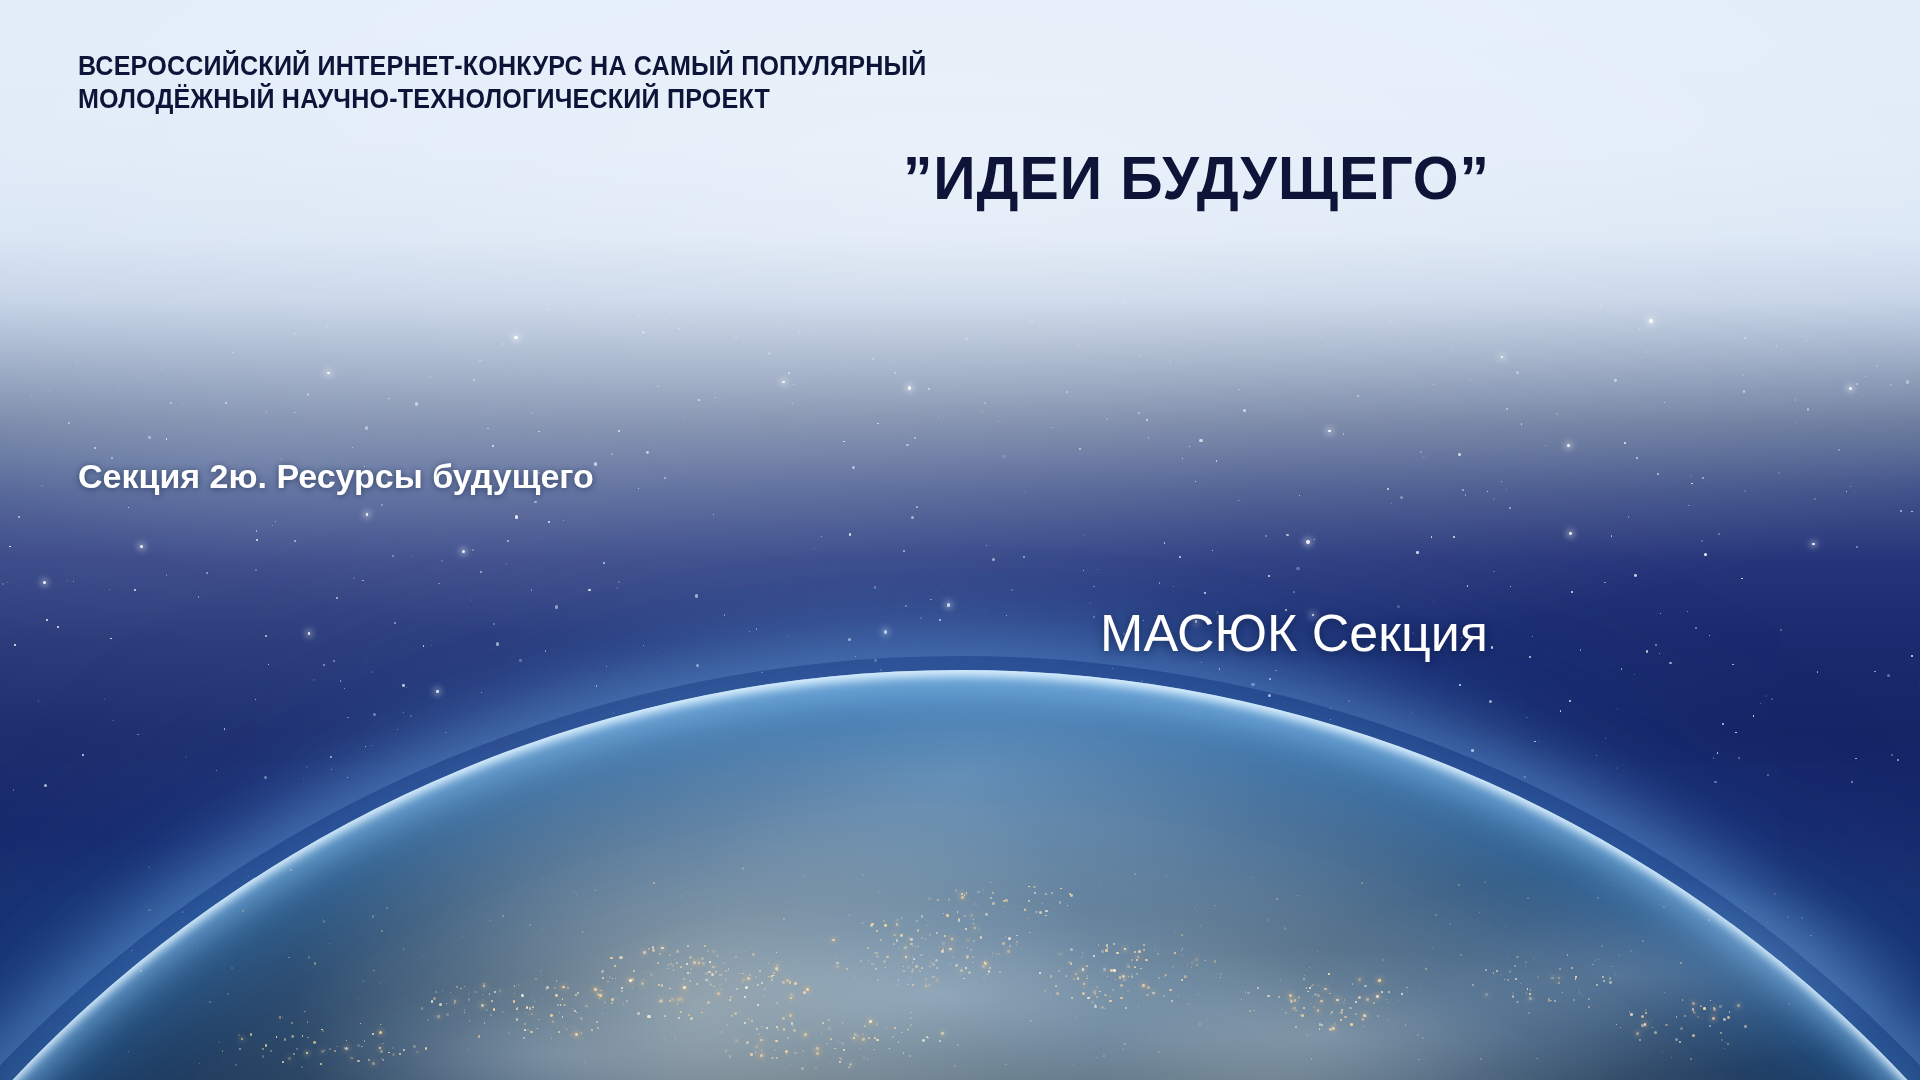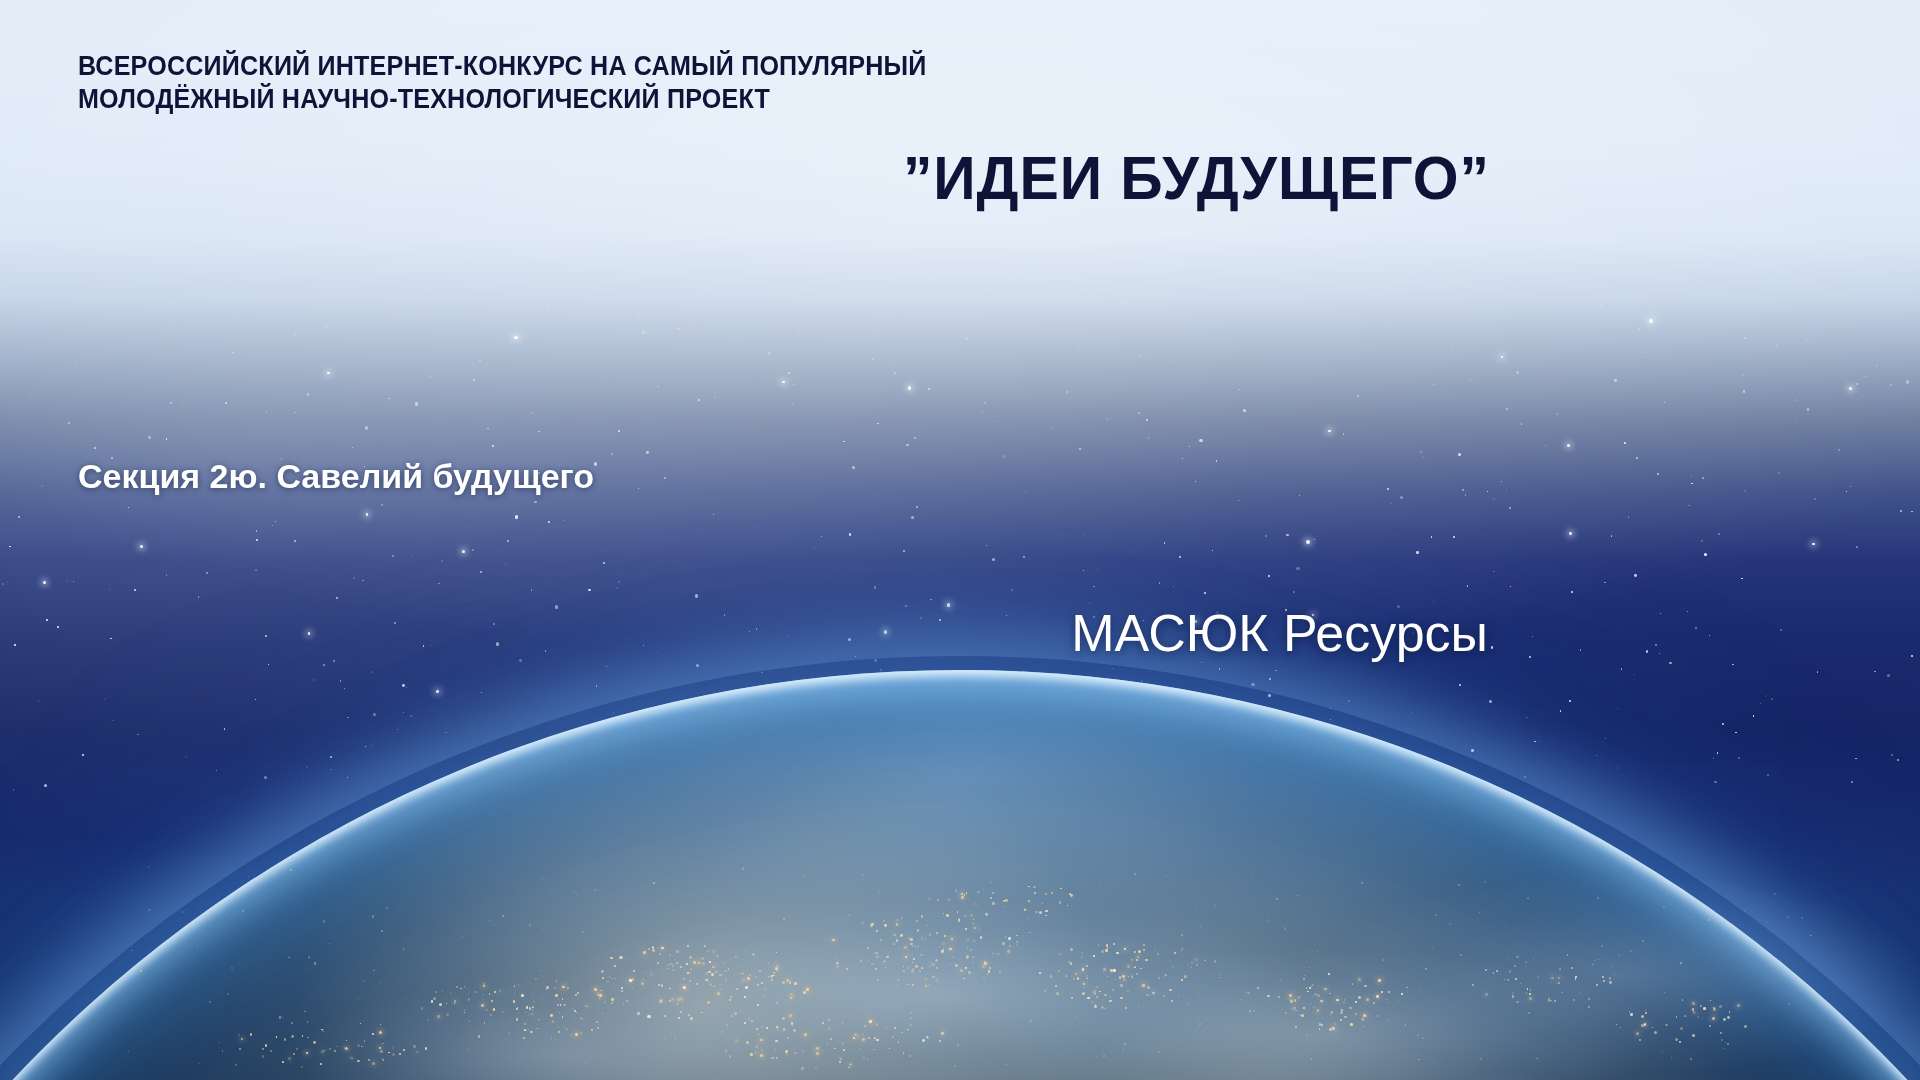--- a/index.html
+++ b/index.html
@@ -1870,18 +1870,18 @@
         <i style="left:1549.8px;top:265.1px;width:1.0px;height:1.0px;opacity:0.19;"></i>
         <i style="left:231.4px;top:317.0px;width:2.1px;height:2.1px;opacity:0.22;"></i>
       </div>
   </div>
 
   <div class="hdr">ВСЕРОССИЙСКИЙ ИНТЕРНЕТ-КОНКУРС НА САМЫЙ ПОПУЛЯРНЫЙ
 МОЛОДЁЖНЫЙ НАУЧНО-ТЕХНОЛОГИЧЕСКИЙ ПРОЕКТ</div>
 
   <div class="bigtitle">”ИДЕИ БУДУЩЕГО”</div>
 
-  <div class="section">Секция 2ю. Савелий будущего</div>
+  <div class="section">Секция 2ю. Ресурсы будущего</div>
 
-  <div class="author">МАСЮК Ресурсы</div>
+  <div class="author">МАСЮК Секция</div>
 
 
 </div>
 
 </body></html>

